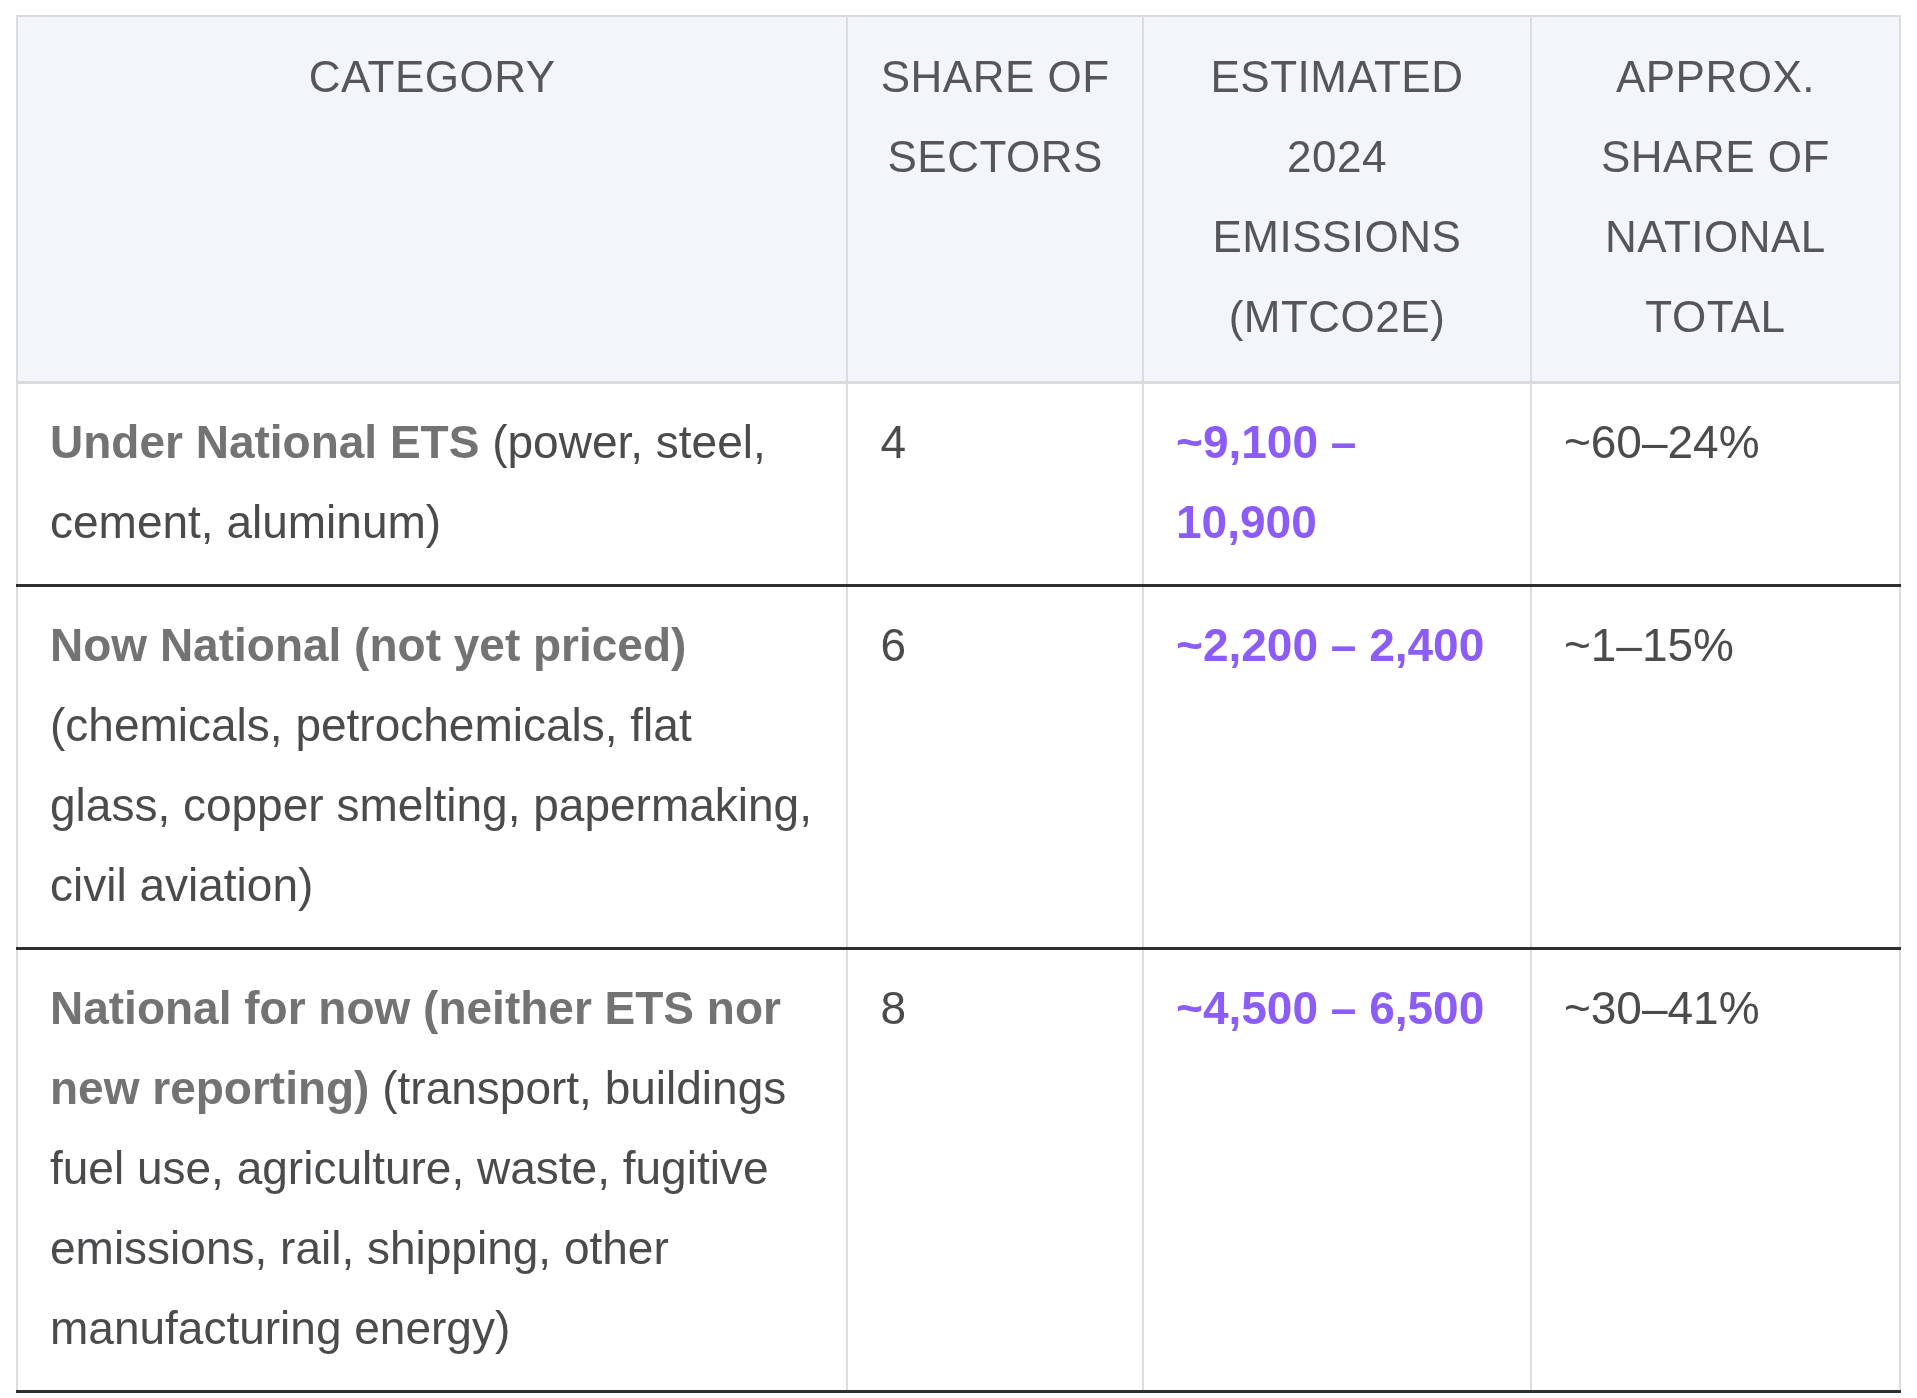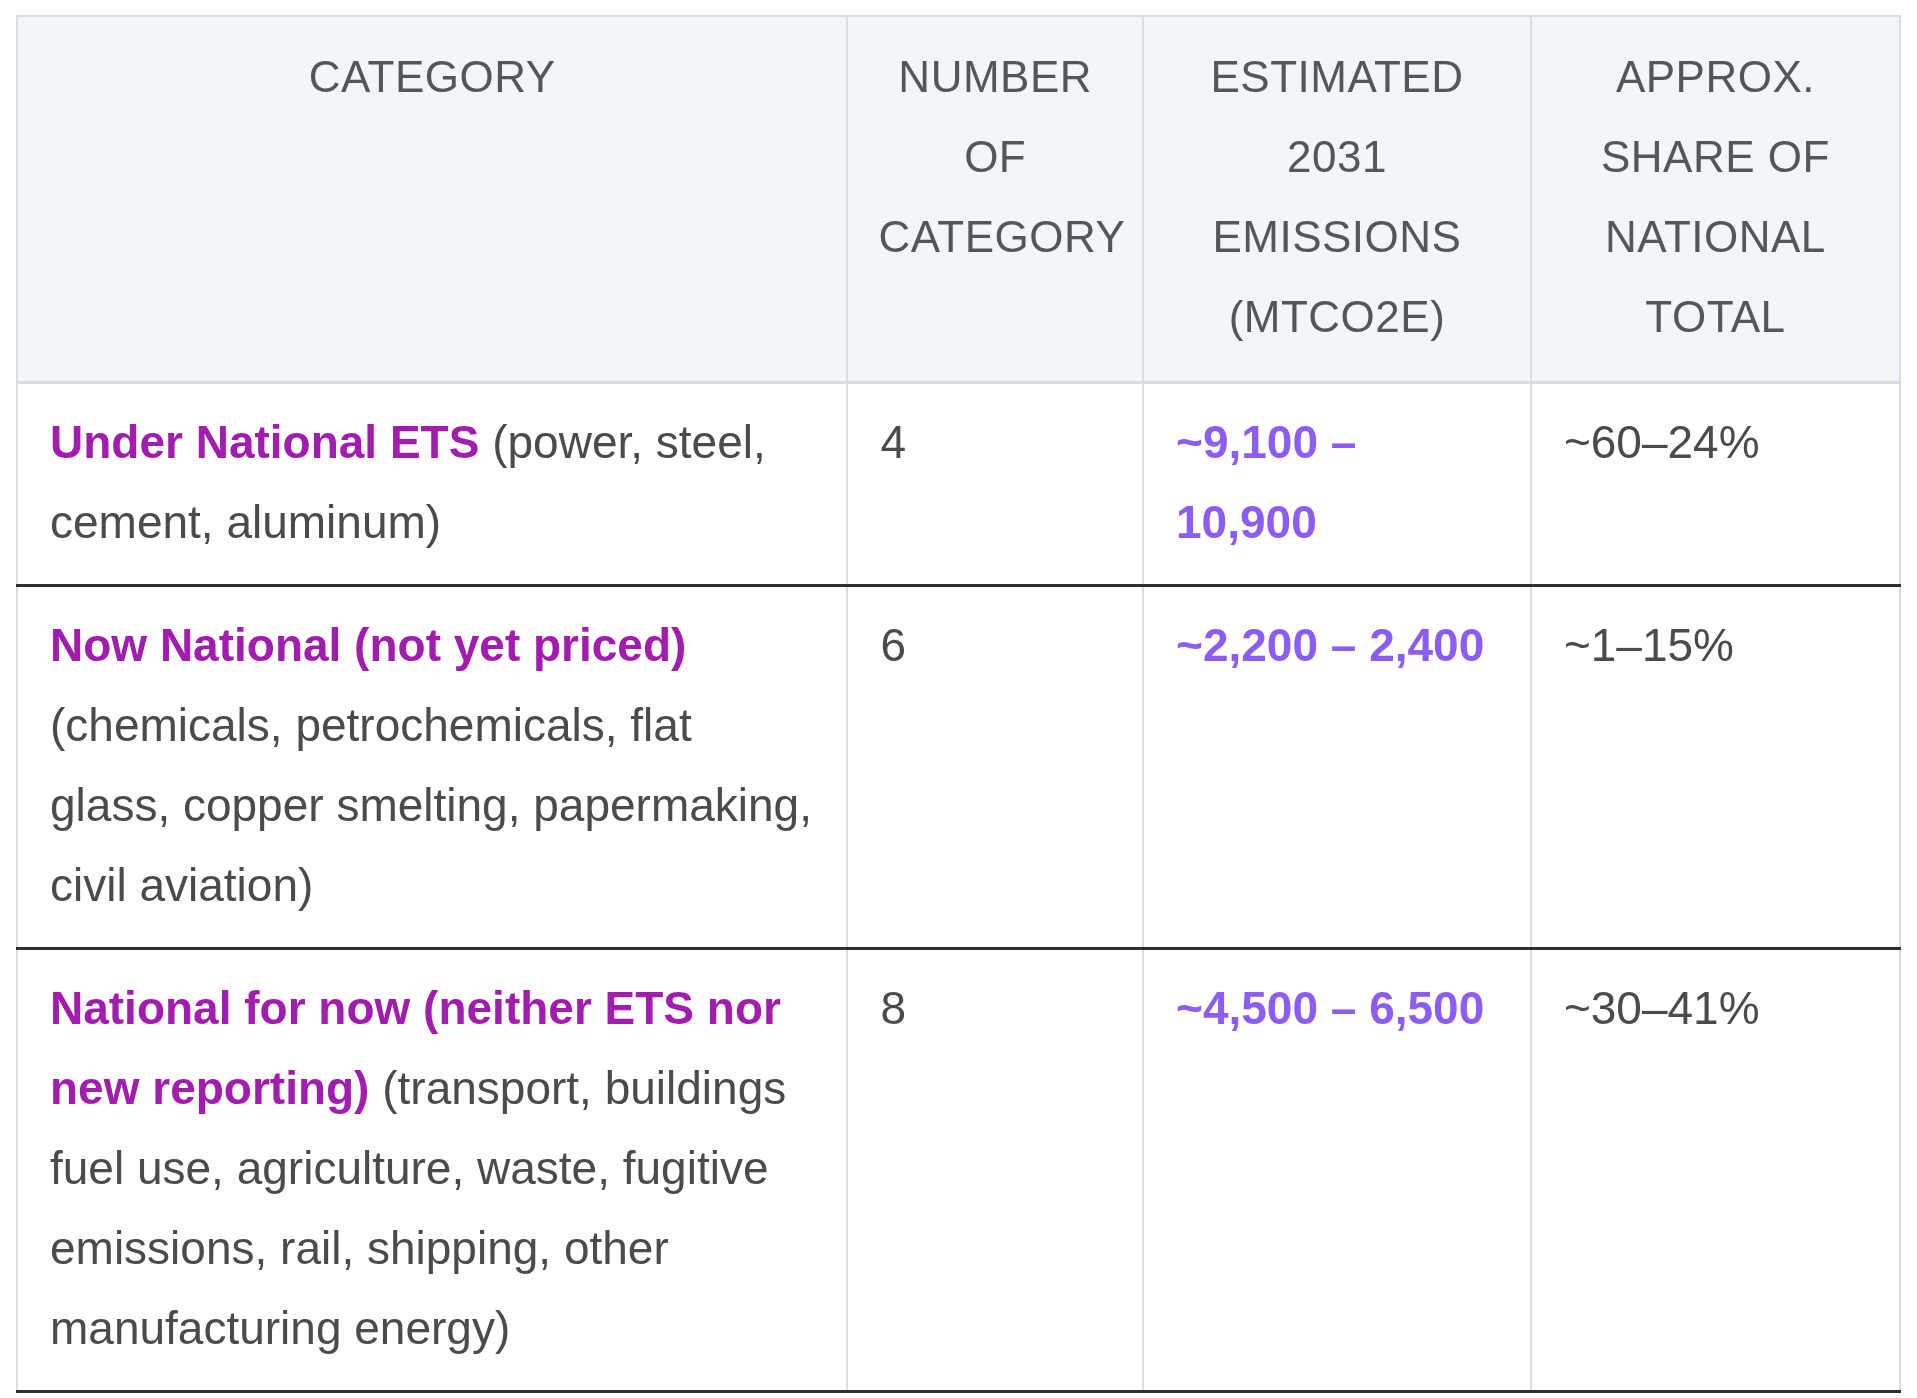--- a/index.html
+++ b/index.html
@@ -49,40 +49,40 @@
     line-height: 80px;
     text-align: left;
     vertical-align: top;
     padding: 18px 32px 22px 32px;
     border-left: 2px solid #dcdde0;
     border-right: 2px solid #dcdde0;
     border-bottom: 3px solid #2f2f30;
   }
   td .cat-bold {
     font-weight: 700;
-    color: #a21caf;
+    color: #737373;
   }
   td.emissions-cell { font-weight: 700; color: #8b5cf6; }
 </style>
 </head>
 <body>
 
 <div class="page">
   <table class="emissions-table">
     <colgroup>
       <col class="c-category">
       <col class="c-sectors">
       <col class="c-emissions">
       <col class="c-share">
     </colgroup>
     <thead>
       <tr>
         <th>CATEGORY</th>
-        <th>NUMBER OF CATEGORY</th>
-        <th>ESTIMATED 2031 EMISSIONS (MTCO2E)</th>
+        <th>SHARE OF SECTORS</th>
+        <th>ESTIMATED 2024 EMISSIONS (MTCO2E)</th>
         <th>APPROX. SHARE OF NATIONAL TOTAL</th>
       </tr>
     </thead>
     <tbody>
       <tr>
         <td><span class="cat-bold">Under National ETS</span><span> (power, steel, cement, aluminum)</span></td>
         <td>4</td>
         <td class="emissions-cell">~9,100 – 10,900</td>
         <td>~60–24%</td>
       </tr>

